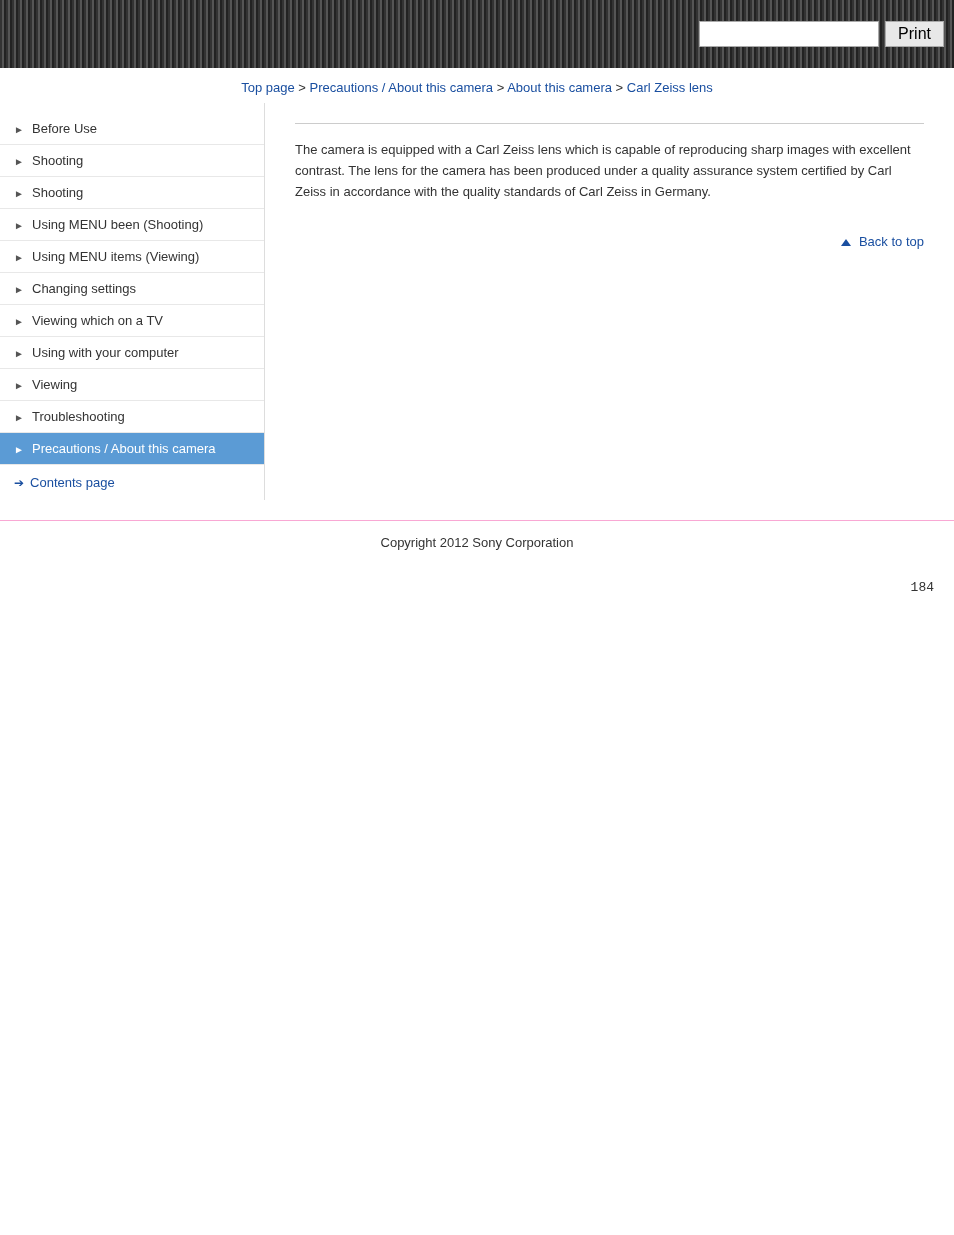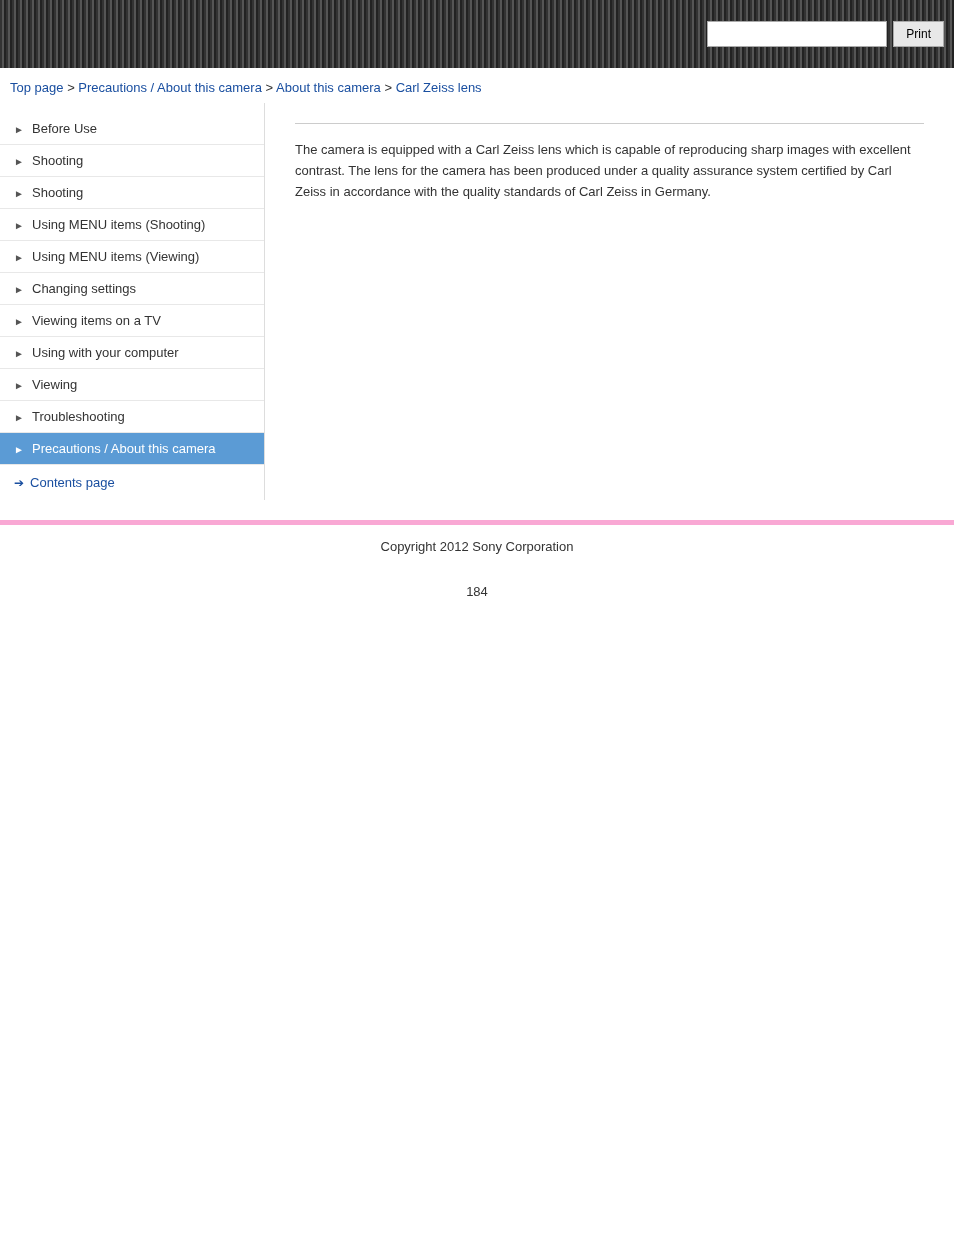--- a/index.html
+++ b/index.html
@@ -26,25 +26,26 @@
       background: #fff;
       padding: 2px 6px;
       font-size: 12px;
     }
     .header-print-btn {
       height: 26px;
       padding: 2px 12px;
       background: #e8e8e8;
       border: 1px solid #aaa;
       cursor: pointer;
-      font-size: 12px;
+      font-size: 16px;
     }
 
     
     .breadcrumb {
+      text-align: center;
       padding: 12px 10px 8px;
       font-size: 13px;
     }
     .breadcrumb a { color: #1a4fa0; text-decoration: none; }
     .breadcrumb span { color: #333; }
 
     
     .main-layout {
       display: flex;
       align-items: flex-start;
@@ -125,32 +126,33 @@
       height: 0;
       border-left: 5px solid transparent;
       border-right: 5px solid transparent;
       border-bottom: 7px solid #1a4fa0;
       margin-right: 4px;
       vertical-align: middle;
     }
 
     
     .page-footer {
-      border-top: 5px solid #f9a8d4;
+      border-top: 1px solid #f9a8d4;
       text-align: center;
       padding: 14px 10px 10px;
       font-size: 13px;
       color: #333;
       margin-top: 20px;
     }
     .page-number {
-      text-align: center;
+      text-align: right;
       padding: 20px;
       font-size: 13px;
       color: #333;
+      font-family: Liberation Mono, monospace;
     }
   </style>
 </head>
 <body>
 
 <div class="header">
   <div class="header-search">
     <input type="text" placeholder="" style="">
     <button class="header-print-btn">Print</button>
   </div>
@@ -176,33 +178,33 @@
     <div class="sidebar-item">
       <span class="arrow">►</span>
       <span>Shooting</span>
     </div>
     <div class="sidebar-item">
       <span class="arrow">►</span>
       <span>Shooting</span>
     </div>
     <div class="sidebar-item">
       <span class="arrow">►</span>
-      <span>Using MENU items (Shooting)</span>
+      <span>Using MENU been (Shooting)</span>
     </div>
     <div class="sidebar-item">
       <span class="arrow">►</span>
       <span>Using MENU items (Viewing)</span>
     </div>
     <div class="sidebar-item">
       <span class="arrow">►</span>
       <span>Changing settings</span>
     </div>
     <div class="sidebar-item">
       <span class="arrow">►</span>
-      <span>Viewing items on a TV</span>
+      <span>Viewing which on a TV</span>
     </div>
     <div class="sidebar-item">
       <span class="arrow">►</span>
       <span>Using with your computer</span>
     </div>
     <div class="sidebar-item">
       <span class="arrow">►</span>
       <span>Viewing</span>
     </div>
     <div class="sidebar-item">
@@ -215,20 +217,26 @@
     </div>
     <a class="contents-list-link" href="#">
       <span class="arrow-right">➔</span>
       <span>Contents page</span>
     </a>
   </nav>
 
   <div class="content-area">
     <hr class="content-divider">
     <p class="content-text">The camera is equipped with a Carl Zeiss lens which is capable of reproducing sharp images with excellent contrast. The lens for the camera has been produced under a quality assurance system certified by Carl Zeiss in accordance with the quality standards of Carl Zeiss in Germany.</p>
+    <div class="back-to-top">
+      <a href="#">
+        <span class="back-to-top-icon"></span>
+        <span>Back to top</span>
+      </a>
+    </div>
   </div>
 
 </div>
 
 <div class="page-footer">
   <span>Copyright 2012 Sony Corporation</span>
 </div>
 <div class="page-number">184</div>
 
 </body></html>

